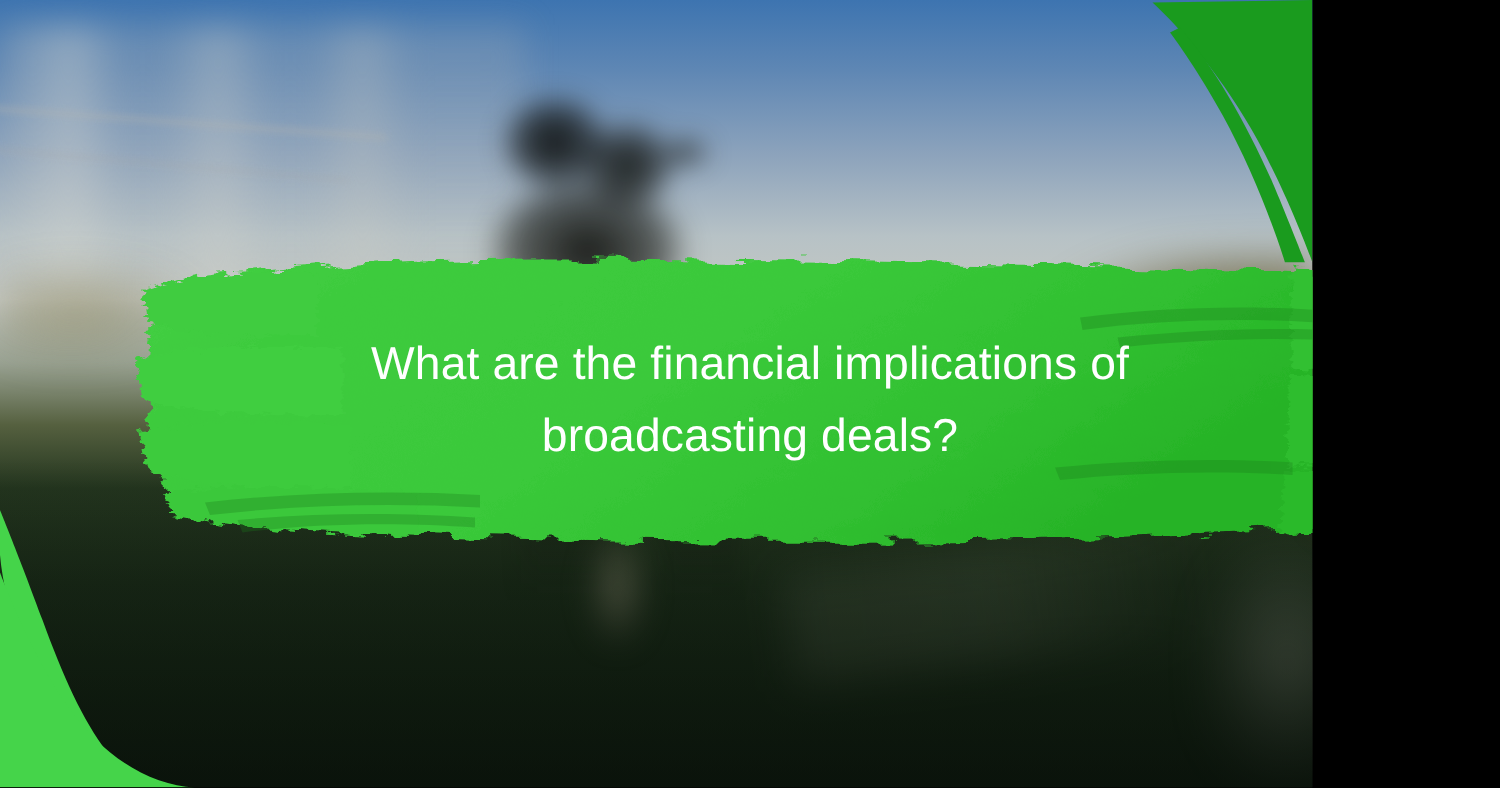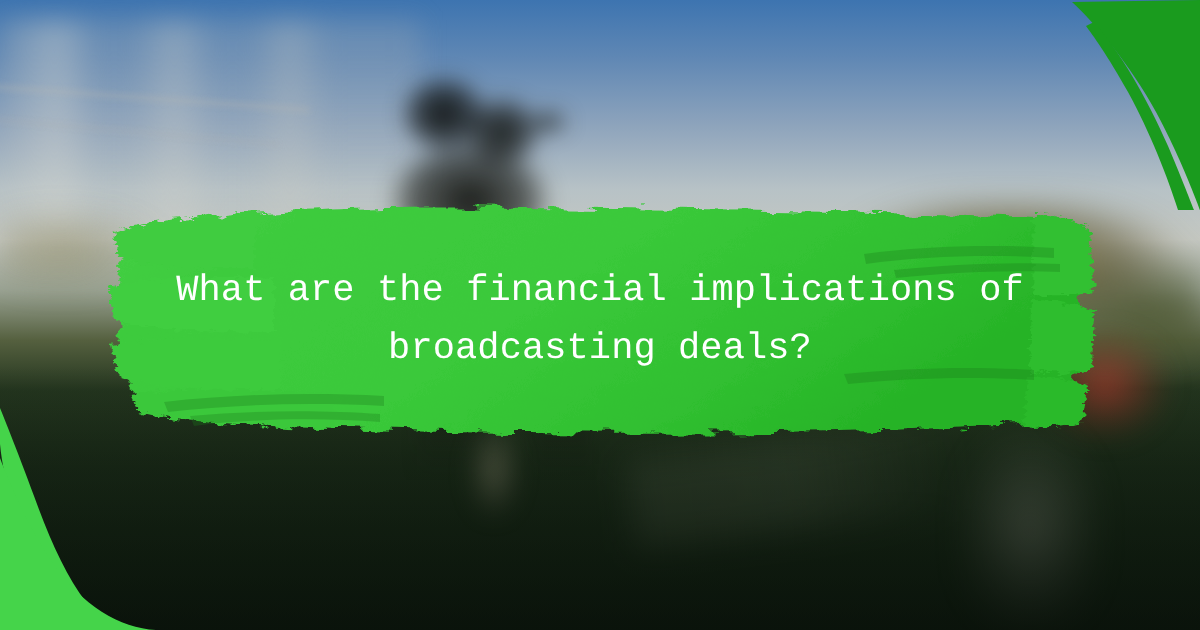--- a/index.html
+++ b/index.html
@@ -2,24 +2,24 @@
 <html><head>
 <meta charset="utf-8">
 <style>
   html, body {
     margin: 0;
     padding: 0;
     background: #000;
   }
   #card {
     position: relative;
-    width: 1200px;
+    width: 1050px;
     height: 630px;
     overflow: hidden;
-    font-family: Liberation Mono, monospace;
+    font-family: Liberation Sans, sans-serif;
   }
 
   
   .photo-bg {
     position: absolute;
     inset: 0;
     background:
       linear-gradient(180deg,
         #3d74b0 0%,
         #5f87b4 9%,

